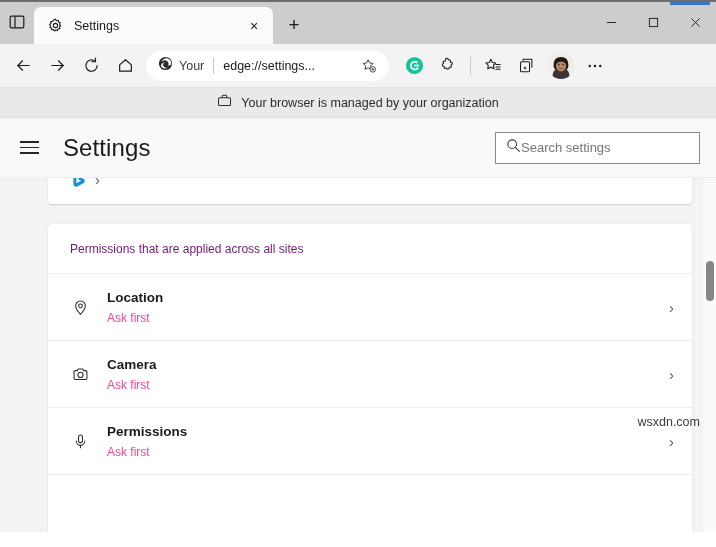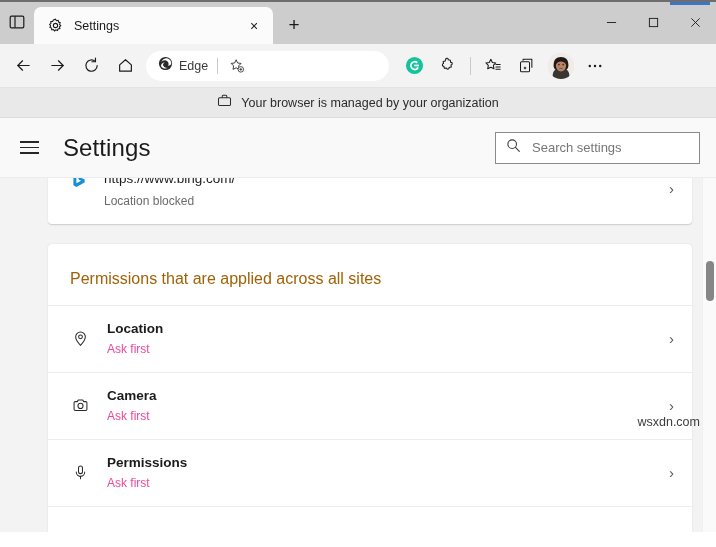--- a/index.html
+++ b/index.html
@@ -174,21 +174,20 @@
     font-weight: 400;
     letter-spacing: .1px;
   }
   .search-box {
     margin-left: auto;
     width: 205px; height: 32px;
     border: 1px solid #8a8a8a;
     background: #ffffff;
     display: flex; align-items: center;
     padding: 0 10px;
-    gap: 11px;
     flex: 0 0 auto;
   }
   .search-input {
     border: none; outline: none;
     font-family: "Liberation Sans", sans-serif;
     font-size: 13px;
     color: #1b1b1b;
     background: transparent;
     width: 100%;
   }
@@ -232,21 +231,21 @@
     flex: 0 0 auto;
     padding-left: 8px;
   }
 
   .gap { height: 20px; }
 
   .all-perms-head {
     padding: 18px 22px 17px 22px;
   }
   .all-perms-title { font-size: 14.5px; color: #1b1b1b; }
-  .all-perms-sub { font-size: 16px; color: #a16207; margin-top: 8px; }
+  .all-perms-sub { font-size: 12px; color: #701a75; }
 
   .perm-row {
     display: flex;
     align-items: center;
     padding: 13px 18px 13px 22px;
     border-top: 1px solid #ededed;
     min-height: 67px;
     position: relative;
   }
   .perm-icon {
@@ -359,23 +358,24 @@
 
     <div class="omnibox">
       <span class="omnibox-brand">
         <span>
           <svg width="15" height="15" viewBox="0 0 16 16">
             <circle cx="8" cy="8" r="7" fill="#2a2a2a"></circle>
             <path d="M3.2 10.8 C4.6 13.2 8.2 13.9 10.8 12.6 C8.6 13 6.2 12 5.5 10 C5 8.6 5.9 7.2 7.4 6.9 C5.1 6.7 3.1 8.5 3.2 10.8 Z" fill="#ffffff"></path>
             <path d="M14.2 7.1 C13.6 4 10.6 2 7.7 2.6 C5.4 3.1 4 4.9 3.6 6.6 C4.6 5 6.5 4.2 8.3 4.7 C10.4 5.3 11.3 7 11.3 8.4 C11.3 9.1 11 9.7 10.5 10.3 C12.3 9.9 14.5 9.3 14.2 7.1 Z" fill="#ffffff"></path>
           </svg>
         </span>
-        <span class="omnibox-brand-label">Edge</span>
+        <span class="omnibox-brand-label">Your</span>
       </span>
       <span class="omnibox-divider"></span>
+      <span class="omnibox-url">edge://settings...</span>
       <span class="omnibox-fav">
         <svg width="16" height="16" viewBox="0 0 18 18" fill="none" stroke="#3b3b3b" stroke-width="1.1" stroke-linejoin="round">
           <path d="M8 2 L9.7 5.6 L13.6 6.1 L10.8 8.9 L11.5 12.8 L8 11 L4.5 12.8 L5.2 8.9 L2.4 6.1 L6.3 5.6 Z"></path>
           <circle cx="13.3" cy="12.8" r="3.1" fill="#ffffff" stroke="#3b3b3b" stroke-width="1"></circle>
           <line x1="13.3" y1="11.2" x2="13.3" y2="14.4" stroke-width="1"></line>
           <line x1="11.7" y1="12.8" x2="14.9" y2="12.8" stroke-width="1"></line>
         </svg>
       </span>
     </div>
 
@@ -467,24 +467,20 @@
 
     <div class="content-inner">
 
       <div class="card card-top-clipped">
         <div class="site-row">
           <span class="site-favicon">
             <svg width="14" height="16" viewBox="0 0 14 16">
               <path d="M1.4 1 L4.4 2.1 L4.4 11.3 L9.1 8.7 L6.9 7.7 L5.7 4.7 L12.6 7.2 L12.6 10.6 L4.4 15 L1.4 13.3 Z" fill="#1a8fd1"></path>
             </svg>
           </span>
-          <span class="site-text">
-            <div class="site-url">https://www.bing.com/</div>
-            <div class="site-status">Location blocked</div>
-          </span>
           <span class="chev">›</span>
         </div>
       </div>
 
       <div class="gap"></div>
 
       <div class="card">
         <div class="all-perms-head">
           <div class="all-perms-sub">Permissions that are applied across all sites</div>
         </div>

